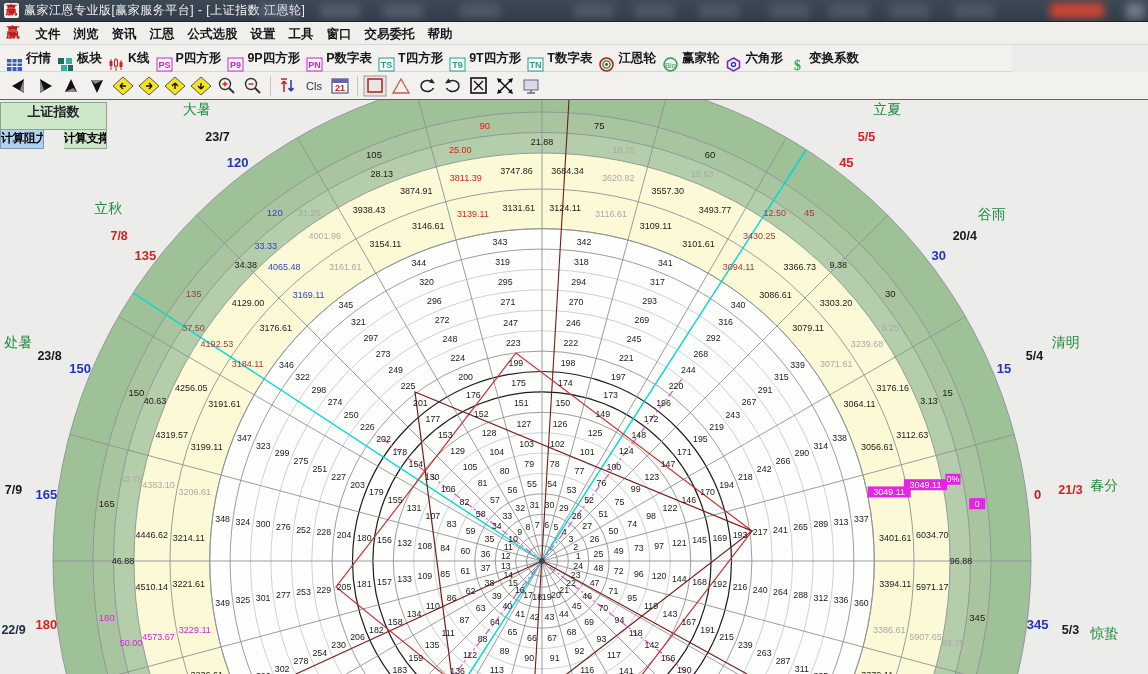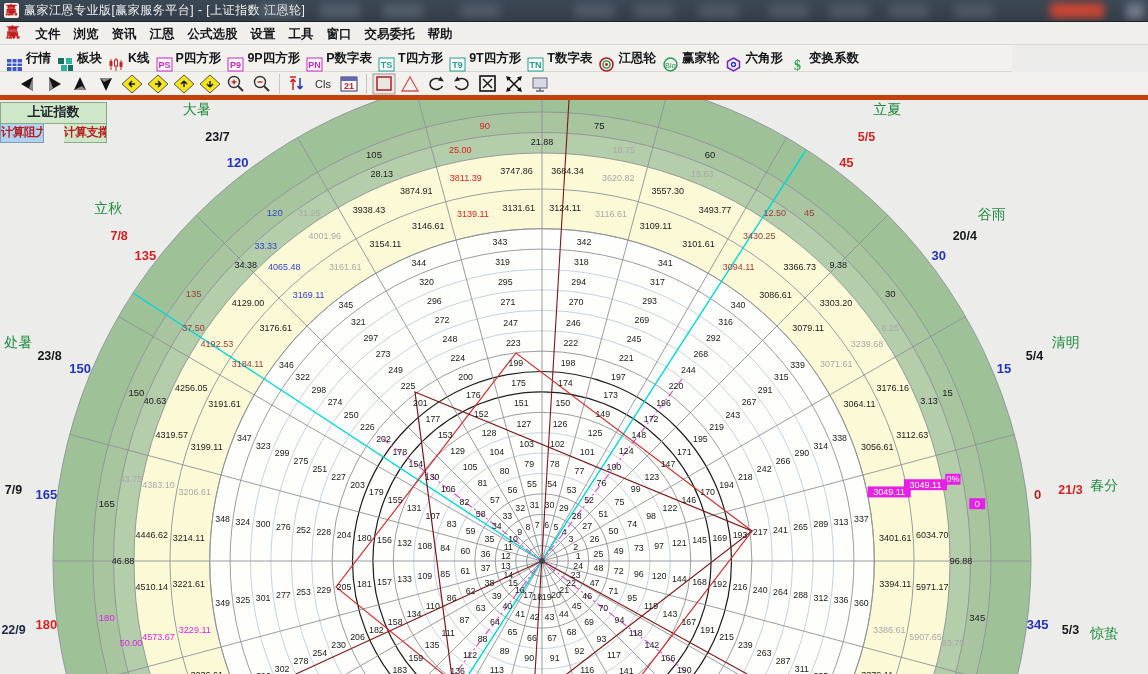--- a/index.html
+++ b/index.html
@@ -15,32 +15,32 @@
 .menubar { position:absolute; left:0; top:22px; width:1148px; height:23px; background:#f0efec;
   display:flex; align-items:center; border-bottom:1px solid #d9d7d2; }
 .menubar .menu-logo { color:#c01818; font-weight:bold; font-size:14px; margin:0 9px 0 6px; }
 .menubar .menu-item { font-size:12.5px; font-weight:600; color:#15171a; padding:3px 6.5px; cursor:default; }
 .toolbar1 { position:absolute; left:0; top:45px; width:1012px; height:27px; background:#f2f1ee;
   display:flex; align-items:center; border-bottom:1px solid #d9d7d2; }
 .tb1-item { display:flex; align-items:center; margin-left:6px; }
 .tb1-item .ic { width:17px; height:15px; margin-right:3px; position:relative;margin-top:12px; }
 .tb1-item .lb { font-size:12.5px; font-weight:600; color:#15171a; }
 .toolbar2 { position:absolute; left:0; top:72px; width:1148px; height:28px; background:#f2f1ee;
-  display:flex; align-items:center; border-bottom:5px solid #c2410c;padding-left:9px; }
+  display:flex; align-items:center; border-bottom:1px solid #c2410c; }
 .tb2-item { width:26px; height:24px; display:flex; align-items:center; justify-content:center; }
 .tb2-sep { width:1px; height:20px; background:#c8c6c1; margin:0 4px; }
 .chart-area { position:absolute; left:0; top:100px; width:1148px; height:574px; background:#ecedea; }
 .info-panel { position:absolute; left:0; top:2px; width:107px; font-size:12px; }
-.ip-title { height:22px; background:#cfe7c9; border:1px solid #8aa98a; text-align:center;
+.ip-title { height:28px; background:#cfe7c9; border:1px solid #8aa98a; text-align:center;
   font-weight:bold; color:#20262c; line-height:17px; font-size:13px; }
 .ip-row { height:19.3px; background:#aed2f0; border:1px solid #9ab6cf; border-top:none;
   color:#cc2238; font-weight:bold; font-size:12.5px; line-height:18px; padding-left:1px;
   white-space:nowrap; overflow:hidden; letter-spacing:-0.5px; }
 .ip-btnrow { display:flex; height:19px; }
-.ip-btn { width:53.5px; height:19px; font-weight:bold; font-size:12px; color:#b91c1c; white-space:nowrap; overflow:hidden; letter-spacing:-0.5px;
+.ip-btn { width:53.5px; height:19px; font-weight:bold; font-size:12px; color:#000000; white-space:nowrap; overflow:hidden; letter-spacing:-0.5px;
   border:1px solid #7f9cb4; border-top:none; text-align:center; line-height:17px; cursor:pointer; }
 .ip-btn.b1 { background:#aed2f0; }
 .ip-btn.b2 { background:#cfe7c9; border-left:none; border-color:#8aa98a;margin-left:20px; }
 .watermark { position:absolute; right:6px; bottom:6px; color:#dd1414; font-size:26px;
   font-weight:bold; letter-spacing:3px; font-family:"Liberation Serif", serif; }
 </style>
 </head>
 <body>
 
 <div class="titlebar">

